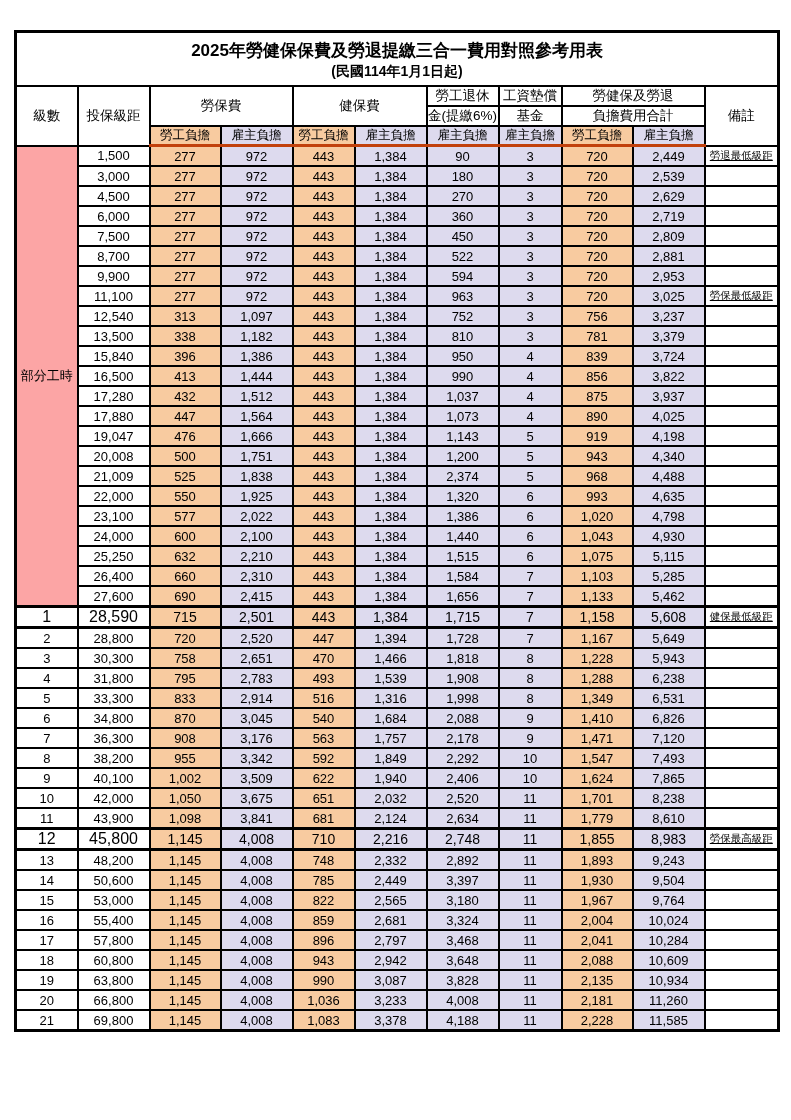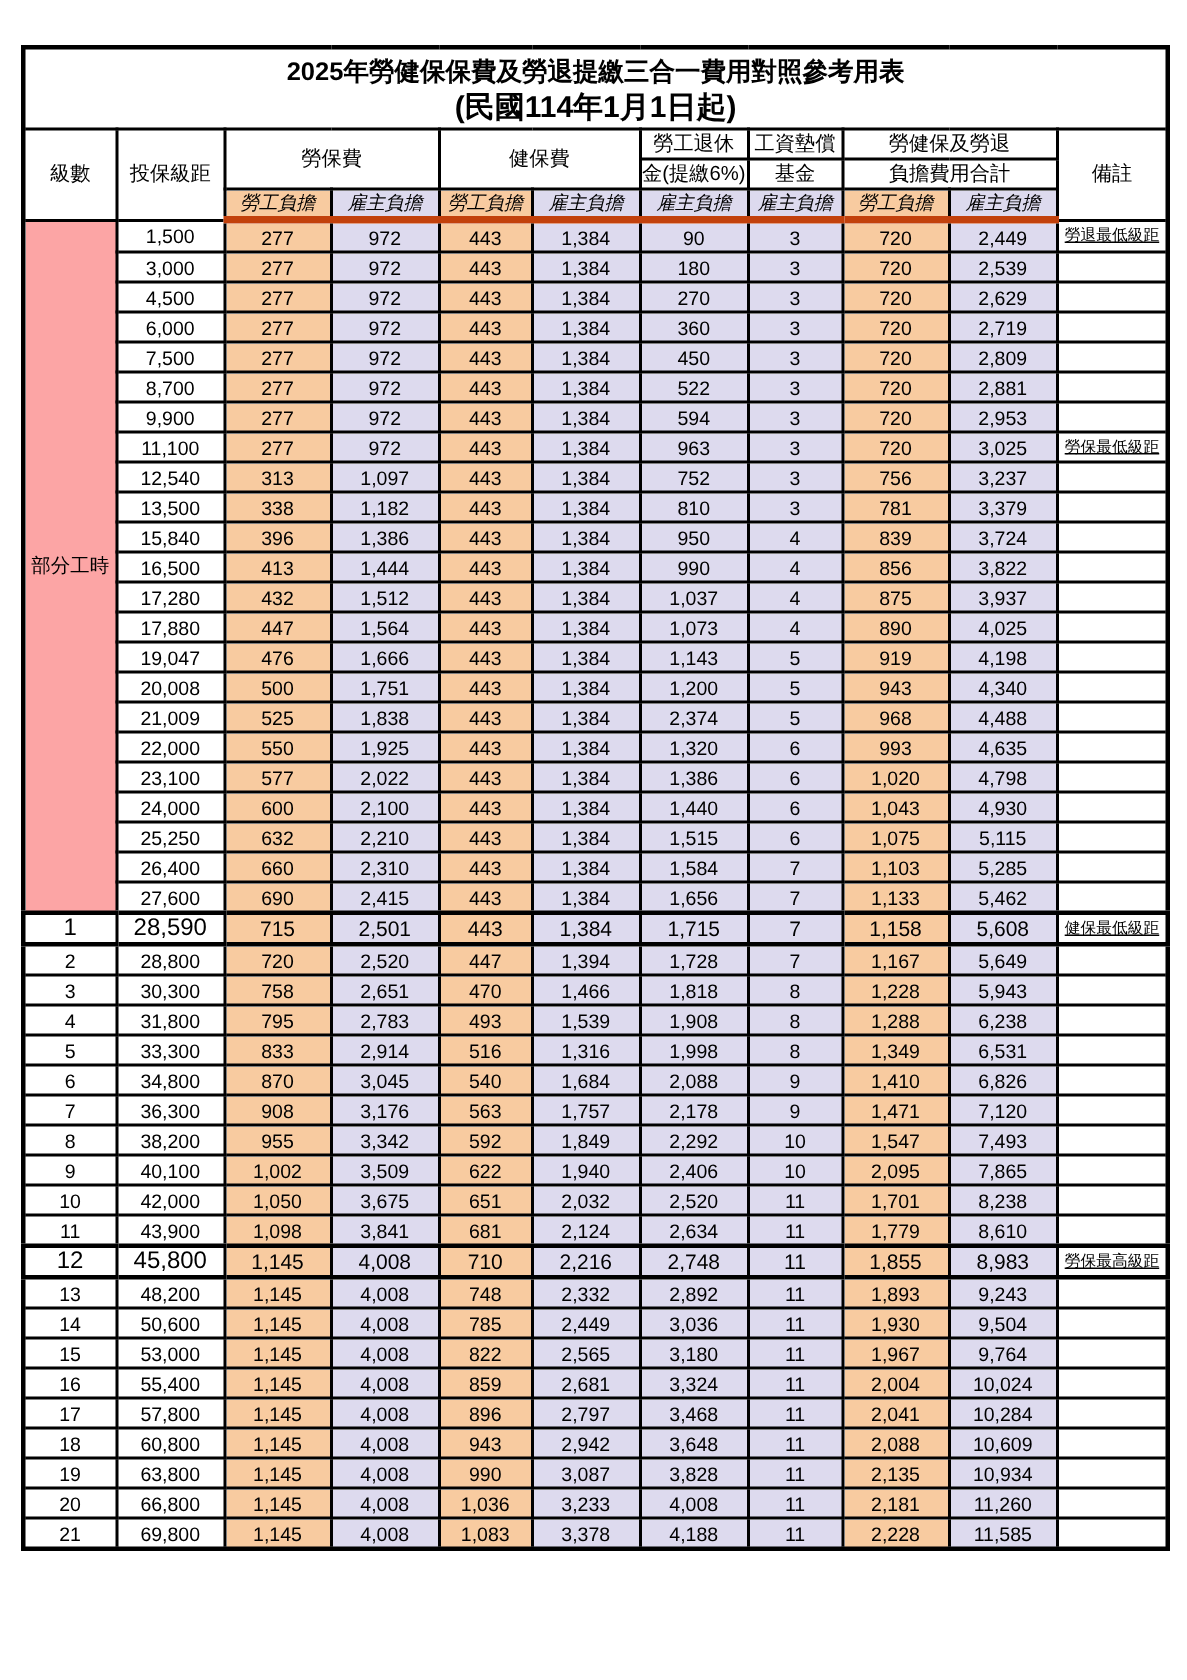--- a/index.html
+++ b/index.html
@@ -35,24 +35,24 @@
     overflow: hidden;
     font-size: 13px;
     color: #000;
   }
   
   .title-cell {
     height: 52px;
     border-bottom: 3px solid #000;
   }
   .title-line1 { font-size: 17px; font-weight: bold; line-height: 1.55; }
-  .title-line2 { font-size: 20px; font-weight: bold; line-height: 1.1; }
+  .title-line2 { font-size: 14px; font-weight: bold; line-height: 1.1; }
   
   tr.h1 th, tr.h2 th { height: 17px; font-size: 13.5px; background: #fff; }
-  tr.h3 th { height: 17px; font-size: 12.5px; border-bottom: 5px solid #c2410c; font-style: italic; }
+  tr.h3 th { height: 17px; font-size: 12.5px; border-bottom: 3px solid #c2410c; }
   
   .emp { background: var(--emp-bg, #F8CBA0); }
   .er  { background: var(--er-bg, #DDDAEE); }
   
   tbody td { height: 18px; }
   td.group-cell { background: #fca5a5; font-size: 13px; }
   td.level-cell, td.bracket-cell, td.remark-cell { background: #fff; }
   td.remark-cell { font-size: 10.5px; text-decoration: underline; }
   .red { color: var(--hl, #FF4545); }
   tr.thick td { border-top-width: 3px; border-bottom-width: 3px; }
@@ -494,21 +494,21 @@
         </tr>
         <tr>
           <td class="level-cell">9</td>
           <td class="bracket-cell">40,100</td>
           <td class="value-cell emp">1,002</td>
           <td class="value-cell er">3,509</td>
           <td class="value-cell emp">622</td>
           <td class="value-cell er">1,940</td>
           <td class="value-cell er">2,406</td>
           <td class="value-cell er">10</td>
-          <td class="value-cell emp">2,095</td>
+          <td class="value-cell emp">1,624</td>
           <td class="value-cell er">7,865</td>
           <td class="remark-cell red"></td>
         </tr>
         <tr>
           <td class="level-cell">10</td>
           <td class="bracket-cell">42,000</td>
           <td class="value-cell emp">1,050</td>
           <td class="value-cell er">3,675</td>
           <td class="value-cell emp">651</td>
           <td class="value-cell er">2,032</td>
@@ -557,21 +557,21 @@
           <td class="value-cell er">9,243</td>
           <td class="remark-cell red"></td>
         </tr>
         <tr>
           <td class="level-cell">14</td>
           <td class="bracket-cell">50,600</td>
           <td class="value-cell emp">1,145</td>
           <td class="value-cell er">4,008</td>
           <td class="value-cell emp">785</td>
           <td class="value-cell er">2,449</td>
-          <td class="value-cell er">3,036</td>
+          <td class="value-cell er">3,397</td>
           <td class="value-cell er">11</td>
           <td class="value-cell emp">1,930</td>
           <td class="value-cell er">9,504</td>
           <td class="remark-cell red"></td>
         </tr>
         <tr>
           <td class="level-cell">15</td>
           <td class="bracket-cell">53,000</td>
           <td class="value-cell emp">1,145</td>
           <td class="value-cell er">4,008</td>

